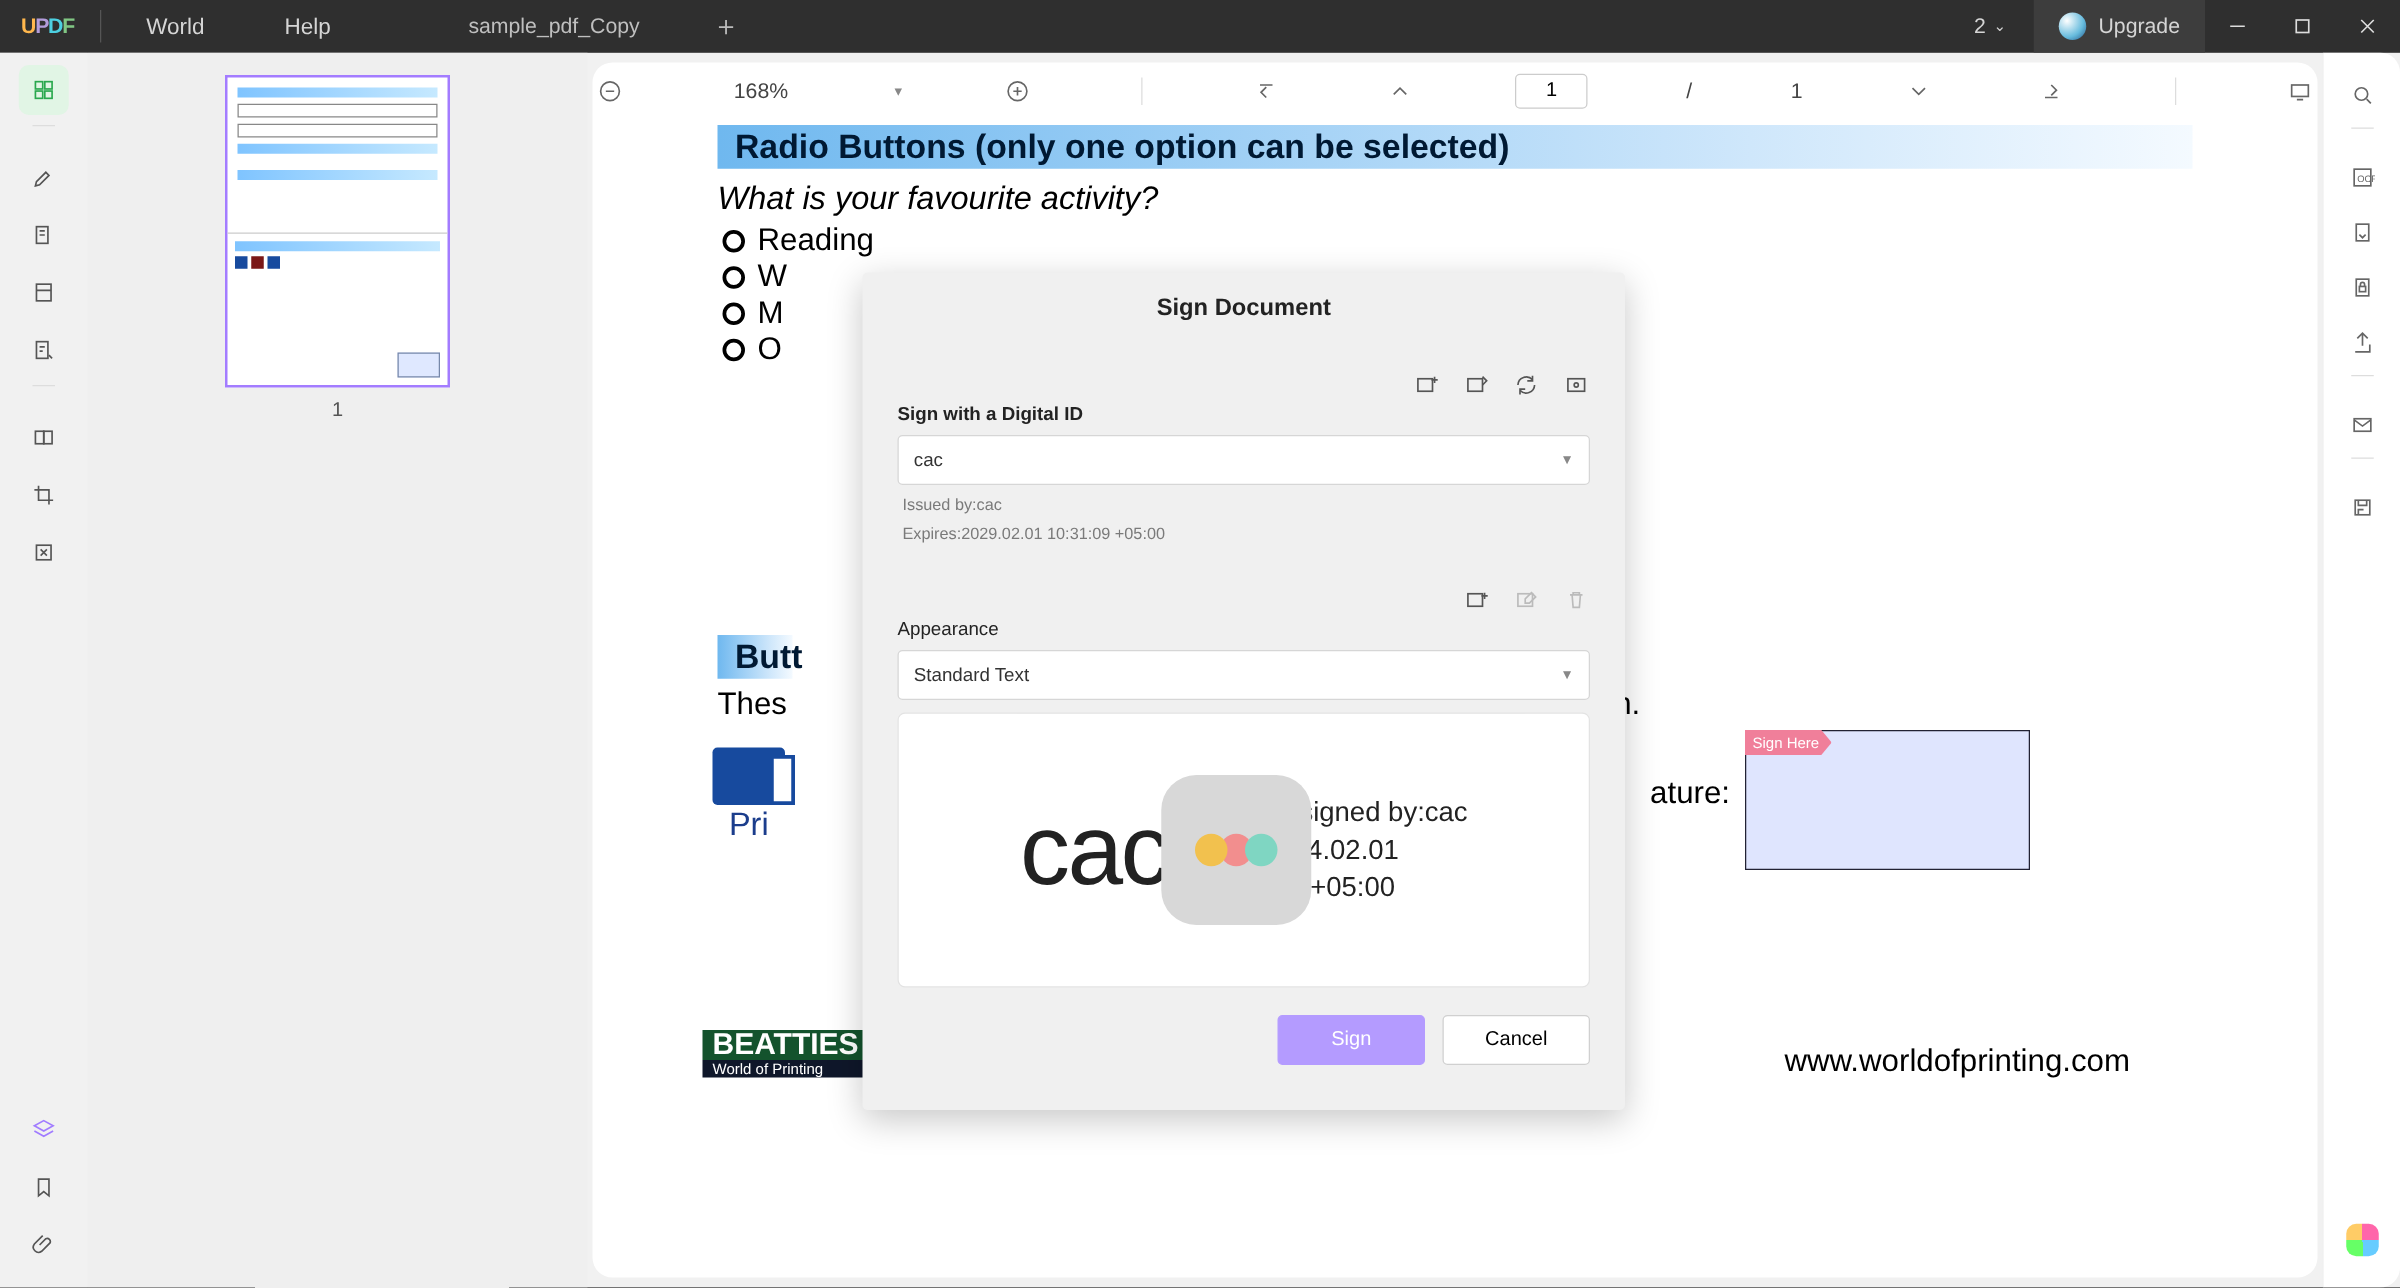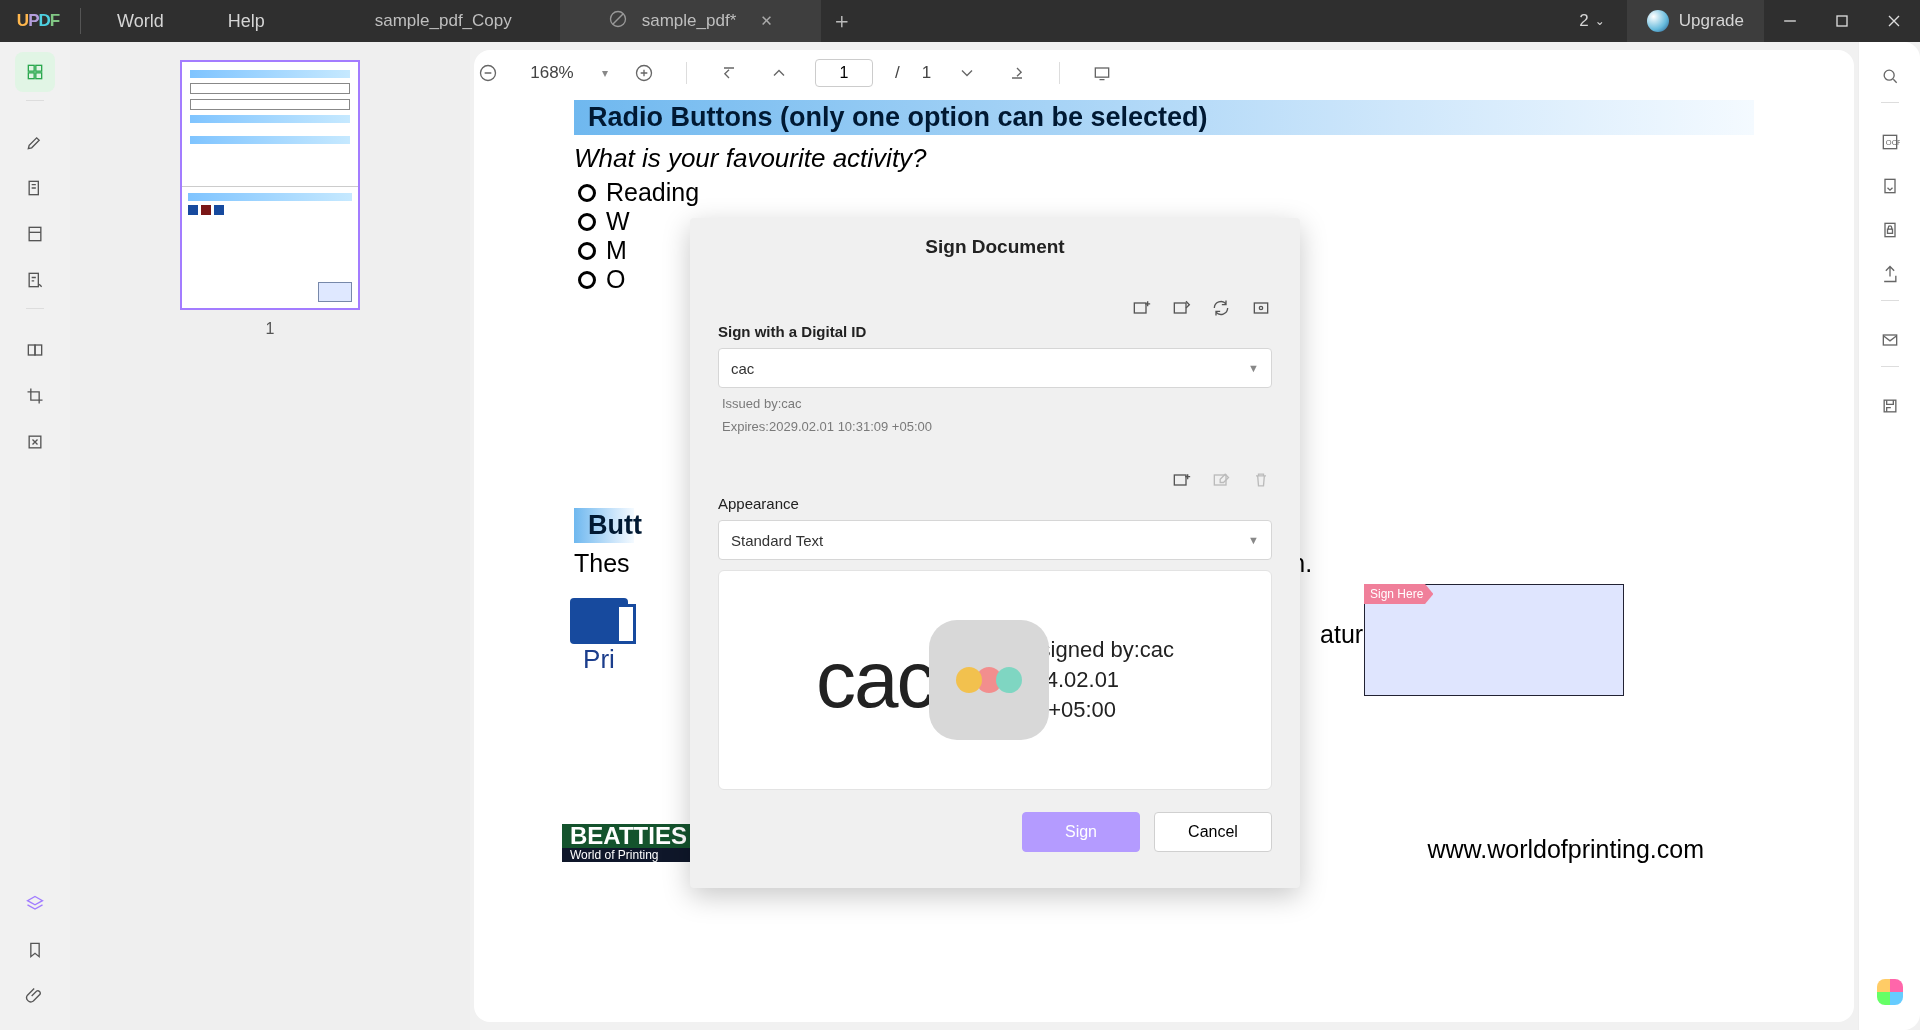--- a/index.html
+++ b/index.html
@@ -33,35 +33,35 @@
   .thumbs { width:400px; background:#efefef; padding:18px 0; display:flex; flex-direction:column; align-items:center; }
   .thumb { width:180px; height:250px; background:#fff; border:2px solid #a37cff; display:flex; flex-direction:column; }
   .thumb .th-top { height:125px; border-bottom:1px solid #ccc; padding:8px; font-size:5px; color:#333; display:flex; flex-direction:column; gap:5px;}
   .th-bar{height:8px;background:linear-gradient(90deg,#7fc4ff,#c6e9ff);}
   .th-box{height:11px;border:1px solid #888;}
   .thumb .th-bot { flex:1; padding:6px; font-size:5px; display:flex; flex-direction:column; gap:4px;}
   .th-sig{width:34px;height:20px;border:1px solid #78a;background:#dfe8ff;margin-left:auto;}
   .thumb-label{margin-top:10px;font-size:16px;color:#555;}
 
   .canvas-wrap { flex:1; display:flex; flex-direction:column; background:#fff; border-radius:16px; margin:8px 4px 8px 4px; overflow:hidden; position:relative;}
-  .toolbar-top { height:46px; display:flex; align-items:center; justify-content:flex-start; gap:22px; color:#666; font-size:18px;}
+  .toolbar-top { height:46px; display:flex; align-items:center; justify-content:space-between; gap:22px; color:#666; font-size:18px;}
   .ttl-ico{width:28px;height:28px;display:flex;align-items:center;justify-content:center;cursor:pointer;border-radius:6px;}
   .ttl-sep{width:1px;height:22px;background:#ddd;margin:0 6px;}
   .zoom-txt{font-size:17px;color:#444;min-width:56px;text-align:center;}
   .page-input{width:58px;height:28px;border:1px solid #ccc;border-radius:4px;text-align:center;font-size:16px;}
   .page-total{font-size:17px;color:#444;}
 
   .page { flex:1; overflow:hidden; padding:0 100px 40px 100px; position:relative;}
   .section-head { background:linear-gradient(90deg,#6fb8ef 0%, #cfe7fb 70%, #f4faff 100%); color:#001933; font-weight:700; font-size:27px; padding:2px 14px; margin-top:4px;}
   .q {font-size:26px; color:#000; margin:8px 0 4px 0;font-style:italic;}
   .radio-row{display:flex;align-items:center;gap:10px;font-size:25px;color:#000;margin-left:4px;}
   .radio{width:18px;height:18px;border:3px solid #000;border-radius:50%;display:inline-block;}
   .body-overlay-gap{height:210px;}
   .desc{font-size:25px;color:#000;margin:6px 0 24px 0;}
-  .sig-field{position:absolute; right:230px; top:488px; width:260px; height:112px; border:1px solid #223; background:#dfe5fe;}
+  .sig-field{position:absolute; right:230px; top:488px; width:228px; height:112px; border:1px solid #223; background:#dfe5fe;}
   .sig-tag{position:absolute; left:-1px; top:-1px; background:#f07f9a; color:#fff; font-size:12px; padding:3px 10px 3px 6px; clip-path:polygon(0 0,88% 0,100% 50%,88% 100%,0 100%);}
   .sig-label{position:absolute; right:470px; top:524px; font-size:25px;margin-left:24px;}
   .pri-cut{position:absolute; left:96px; top:502px; display:flex; flex-direction:column; align-items:center; color:#1b3d8c;}
   .pri-ic{width:58px;height:46px;background:#174a9e;border-radius:4px;position:relative;}
   .pri-ic::after{content:"";position:absolute;right:-8px;top:6px;width:14px;height:34px;background:#fff;border:3px solid #174a9e;}
   .beatties{position:absolute;left:88px;bottom:150px;display:flex;align-items:center;gap:6px;}
   .beat-box{background:#14532d;color:#fff;font-weight:800;font-size:24px;padding:0 8px;line-height:1;}
   .beat-sub{background:#0f172a;color:#fff;font-size:12px;padding:0 8px;}
   .globe{width:58px;height:58px;border-radius:50%;background:radial-gradient(circle at 35% 30%,#8cd0ff,#0b4d9a 70%);position:relative;}
   .globe::after{content:"";position:absolute;inset:-6px;border:2px solid #d4a500;border-radius:50%;clip-path:polygon(0 30%,100% 0,100% 100%,0 100%);transform:rotate(-14deg);} 
@@ -108,30 +108,20 @@
       <span>D</span>
       <span>F</span>
     </div>
   <div class="tb-sep"></div>
   <div class="menuitem">World</div>
   <div class="menuitem">Help</div>
   <div class="tabs">
     <div class="tab">
       <span>sample_pdf_Copy</span>
     </div>
-    <div class="tab active">
-      <span class="tab-icon">
-        <svg viewBox="0 0 24 24">
-            <circle cx="12" cy="12" r="9"></circle>
-            <path d="M6 18 18 6"></path>
-          </svg>
-      </span>
-      <span>sample_pdf*</span>
-      <span class="tab-close">✕</span>
-    </div>
     <div class="tab-new">＋</div>
   </div>
   <div class="tb-right">
     <div class="count-dd">
       <span>2</span>
       <span style="font-size:12px;">⌄</span>
     </div>
     <div class="upg">
       <span class="avatar"></span>
       <span>Upgrade</span>

